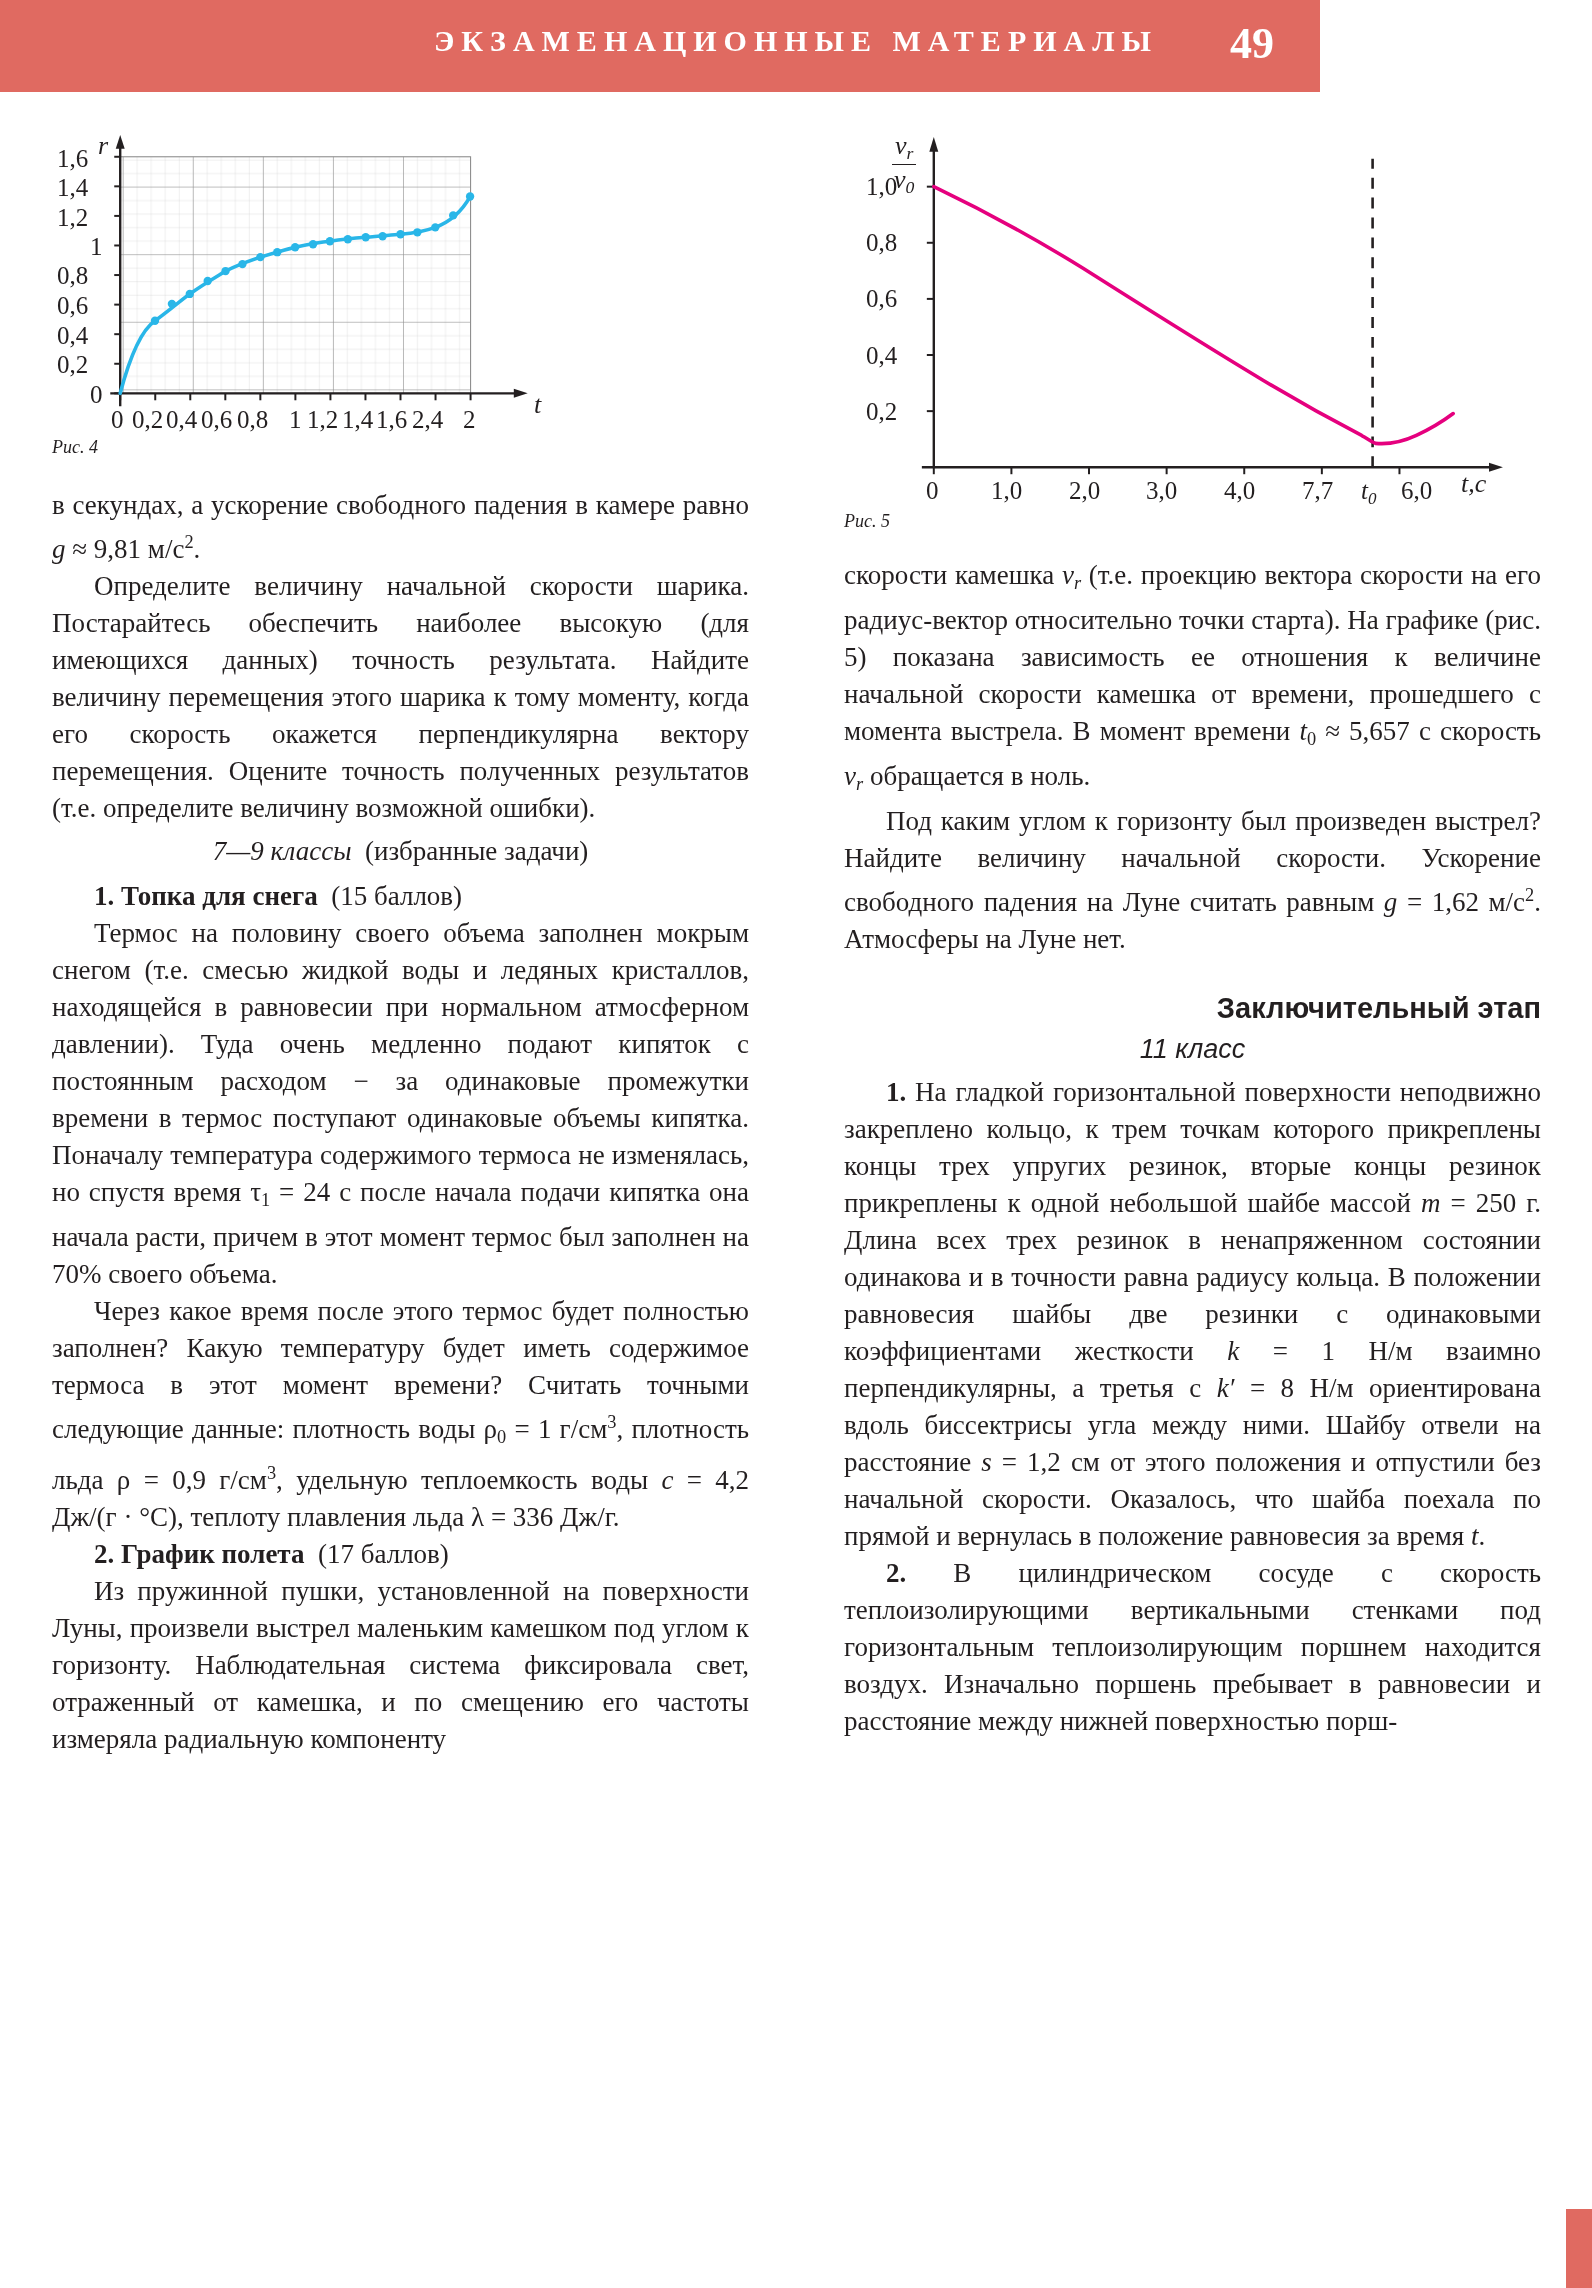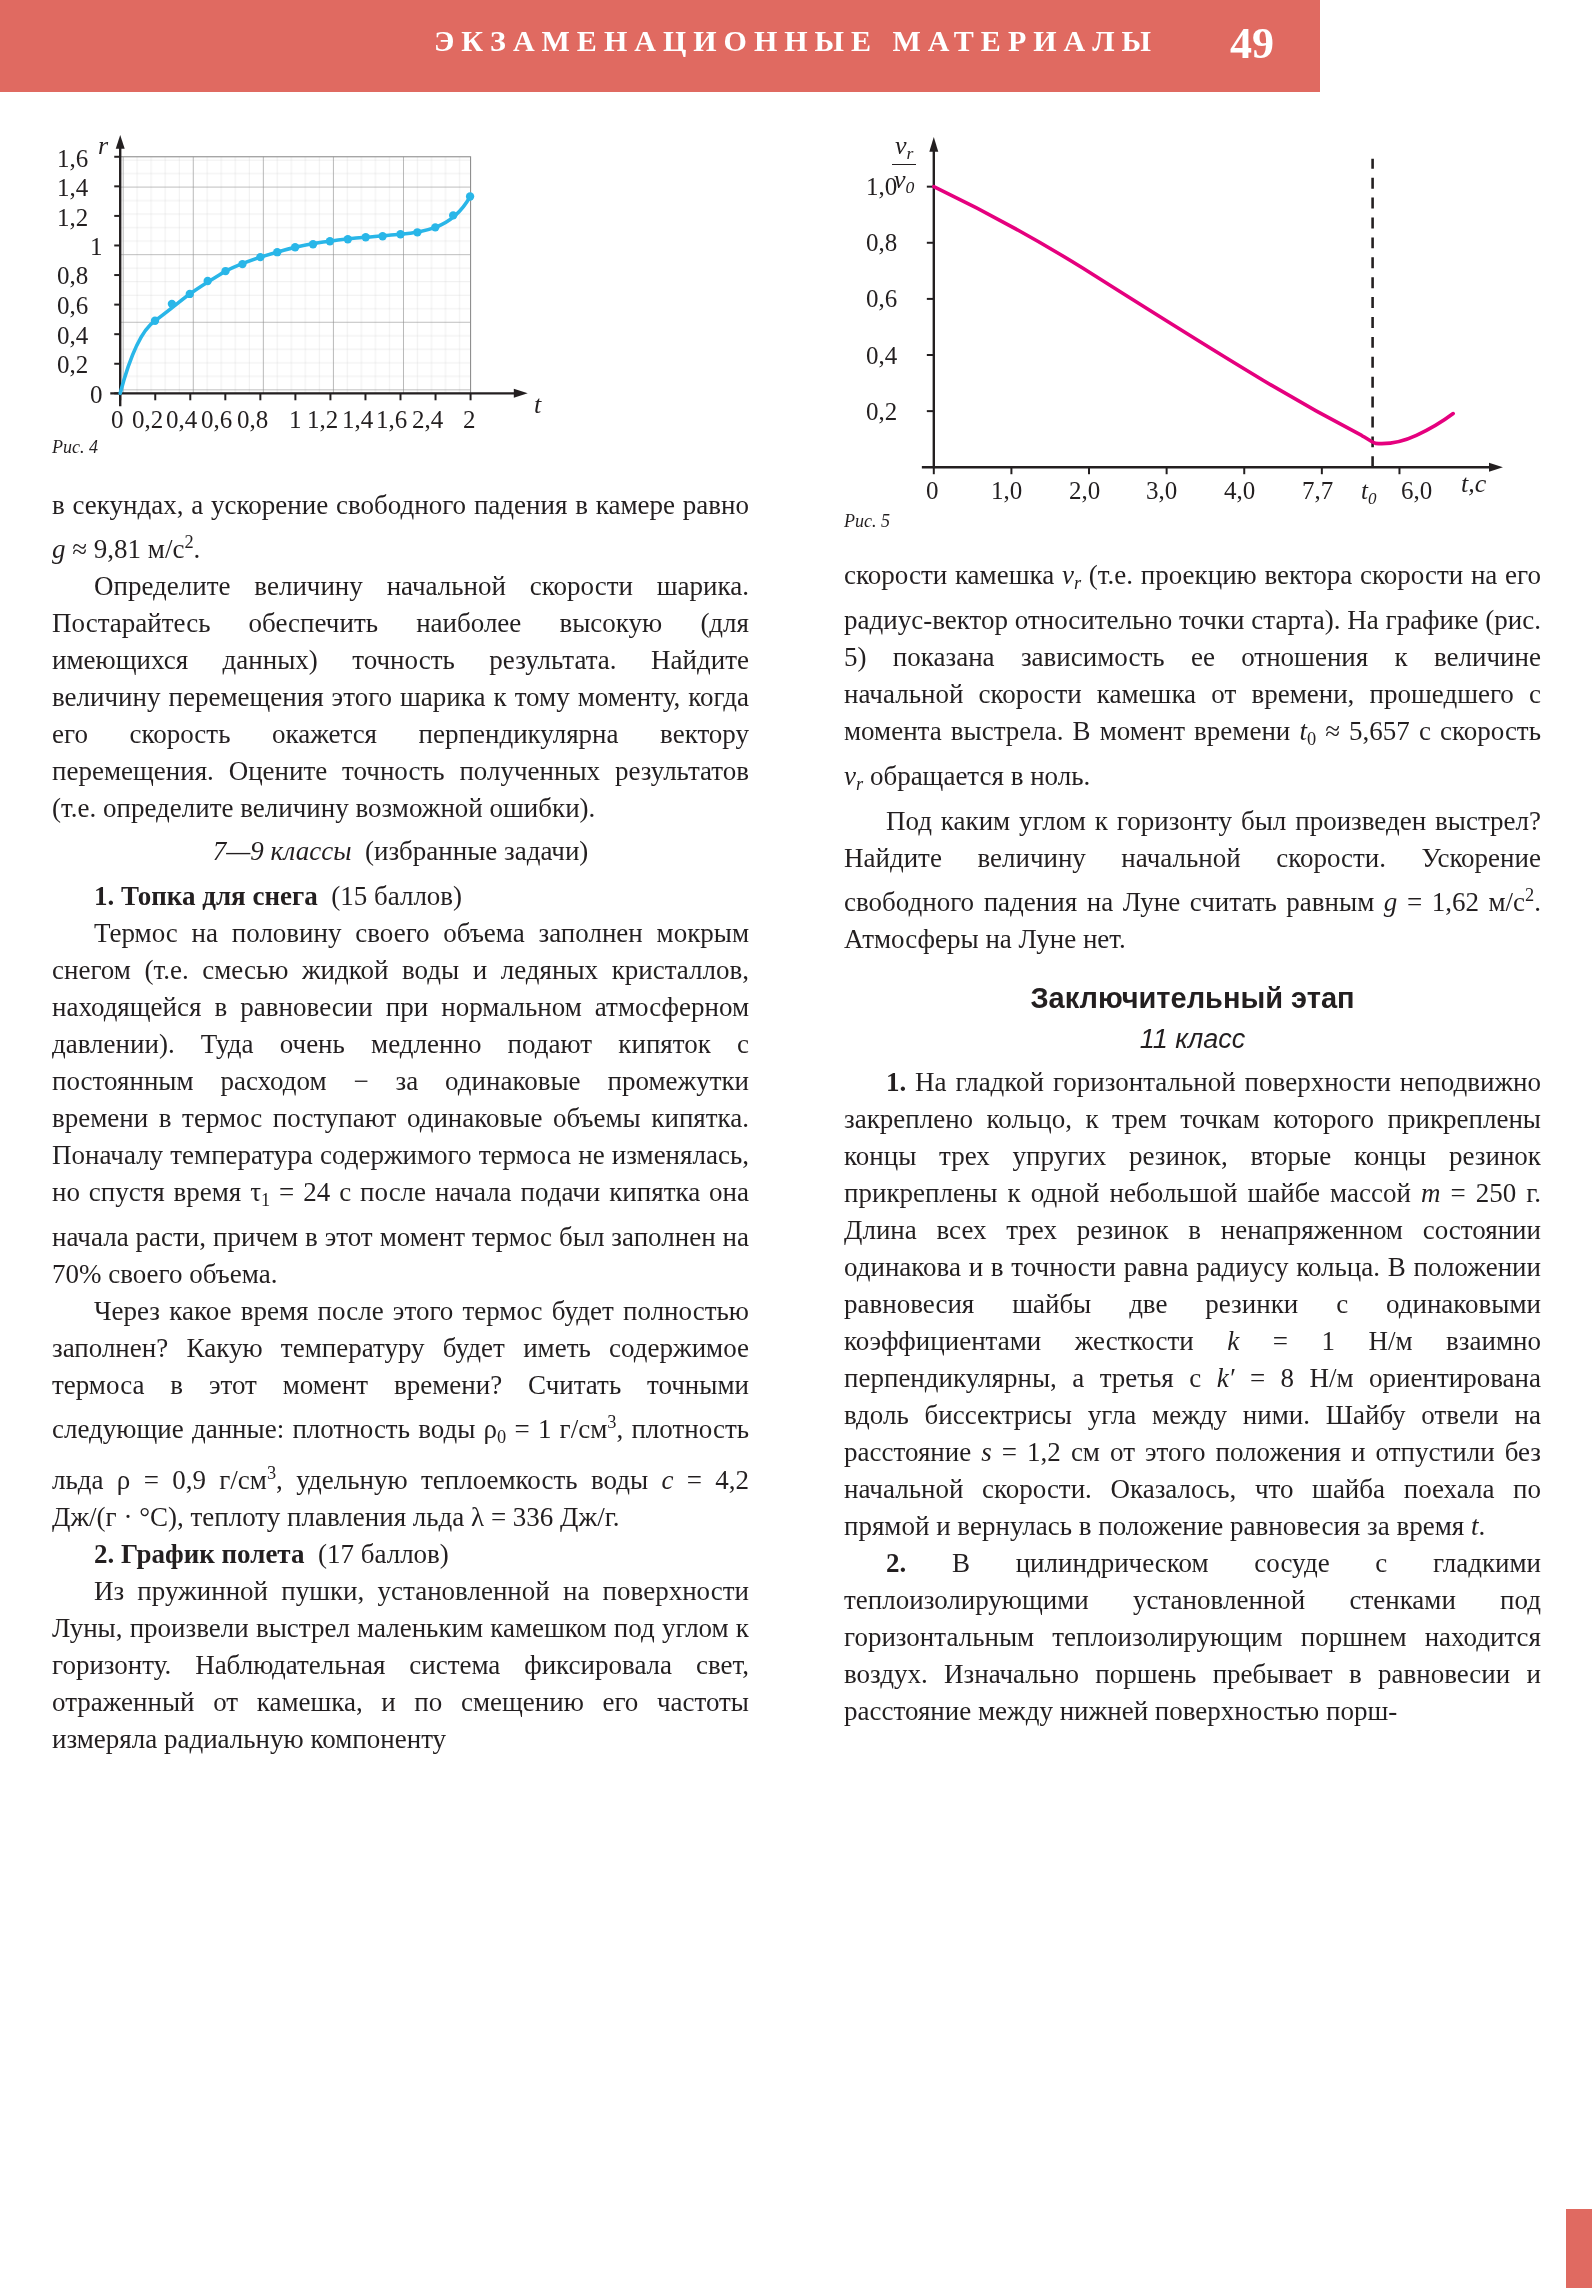--- a/index.html
+++ b/index.html
@@ -44,22 +44,22 @@
     text-indent:42px;
     font-family:"Liberation Serif", serif;
   }
   p.noind{text-indent:0;}
   .centerline{
     text-align:center;text-indent:0;margin-top:6px;margin-bottom:8px;
   }
   .ital{font-style:italic;}
   .bold{font-weight:bold;}
   .h-sec{
-    text-align:center;text-indent:0;font-weight:bold;font-size:29px;
-    margin-top:22px;margin-bottom:4px;
+    text-align:right;text-indent:0;font-weight:bold;font-size:29px;
+    margin-top:32px;margin-bottom:4px;
     font-family:"Liberation Sans", sans-serif;
   }
   .h-sub{
     text-align:center;text-indent:0;font-style:italic;font-size:27px;
     margin-bottom:6px;
     font-family:"Liberation Sans", sans-serif;
   }
   .fig-cap{
     font-style:italic;font-size:18px;text-indent:0;margin-top:2px;
   }
@@ -290,17 +290,17 @@
   <p class="noind">скорости камешка <span class="mi">v<sub>r</sub></span> (т.е. проекцию вектора скорости на его радиус-вектор относительно точки старта). На графике (рис. 5) показана зависимость ее отношения к величине начальной скорости камешка от времени, прошедшего с момента выстрела. В момент времени <span class="mi">t</span><sub>0</sub> ≈ 5,657 с скорость <span class="mi">v<sub>r</sub></span> обращается в ноль.</p>
 
   <p>Под каким углом к горизонту был произведен выстрел? Найдите величину начальной скорости. Ускорение свободного падения на Луне считать равным <span class="mi">g</span> = 1,62 м/с<sup>2</sup>. Атмосферы на Луне нет.</p>
 
   <p class="h-sec">Заключительный этап</p>
   <p class="h-sub">11 класс</p>
 
   <p><span class="bold">1.</span> На гладкой горизонтальной поверхности неподвижно закреплено кольцо, к трем точкам которого прикреплены концы трех упругих резинок, вторые концы резинок прикреплены к одной небольшой шайбе массой <span class="mi">m</span> = 250 г. Длина всех трех резинок в ненапряженном состоянии одинакова и в точности равна радиусу кольца. В положении равновесия шайбы две резинки с одинаковыми коэффициентами жесткости <span class="mi">k</span> = 1 Н/м взаимно перпендикулярны, а третья с <span class="mi">k′</span> = 8 Н/м ориентирована вдоль биссектрисы угла между ними. Шайбу отвели на расстояние <span class="mi">s</span> = 1,2 см от этого положения и отпустили без начальной скорости. Оказалось, что шайба поехала по прямой и вернулась в положение равновесия за время <span class="mi">t</span>.</p>
 
 
-  <p><span class="bold">2.</span> <span>В цилиндрическом сосуде с гладкими теплоизолирующими установленной стенками под горизонтальным теплоизолирующим поршнем находится воздух. Изначально поршень пребывает в равновесии и расстояние между нижней поверхностью порш-</span></p>
+  <p><span class="bold">2.</span> <span>В цилиндрическом сосуде с скорость теплоизолирующими вертикальными стенками под горизонтальным теплоизолирующим поршнем находится воздух. Изначально поршень пребывает в равновесии и расстояние между нижней поверхностью порш-</span></p>
 </div>
 
 <div class="corner"></div>
 
 
 </body></html>

